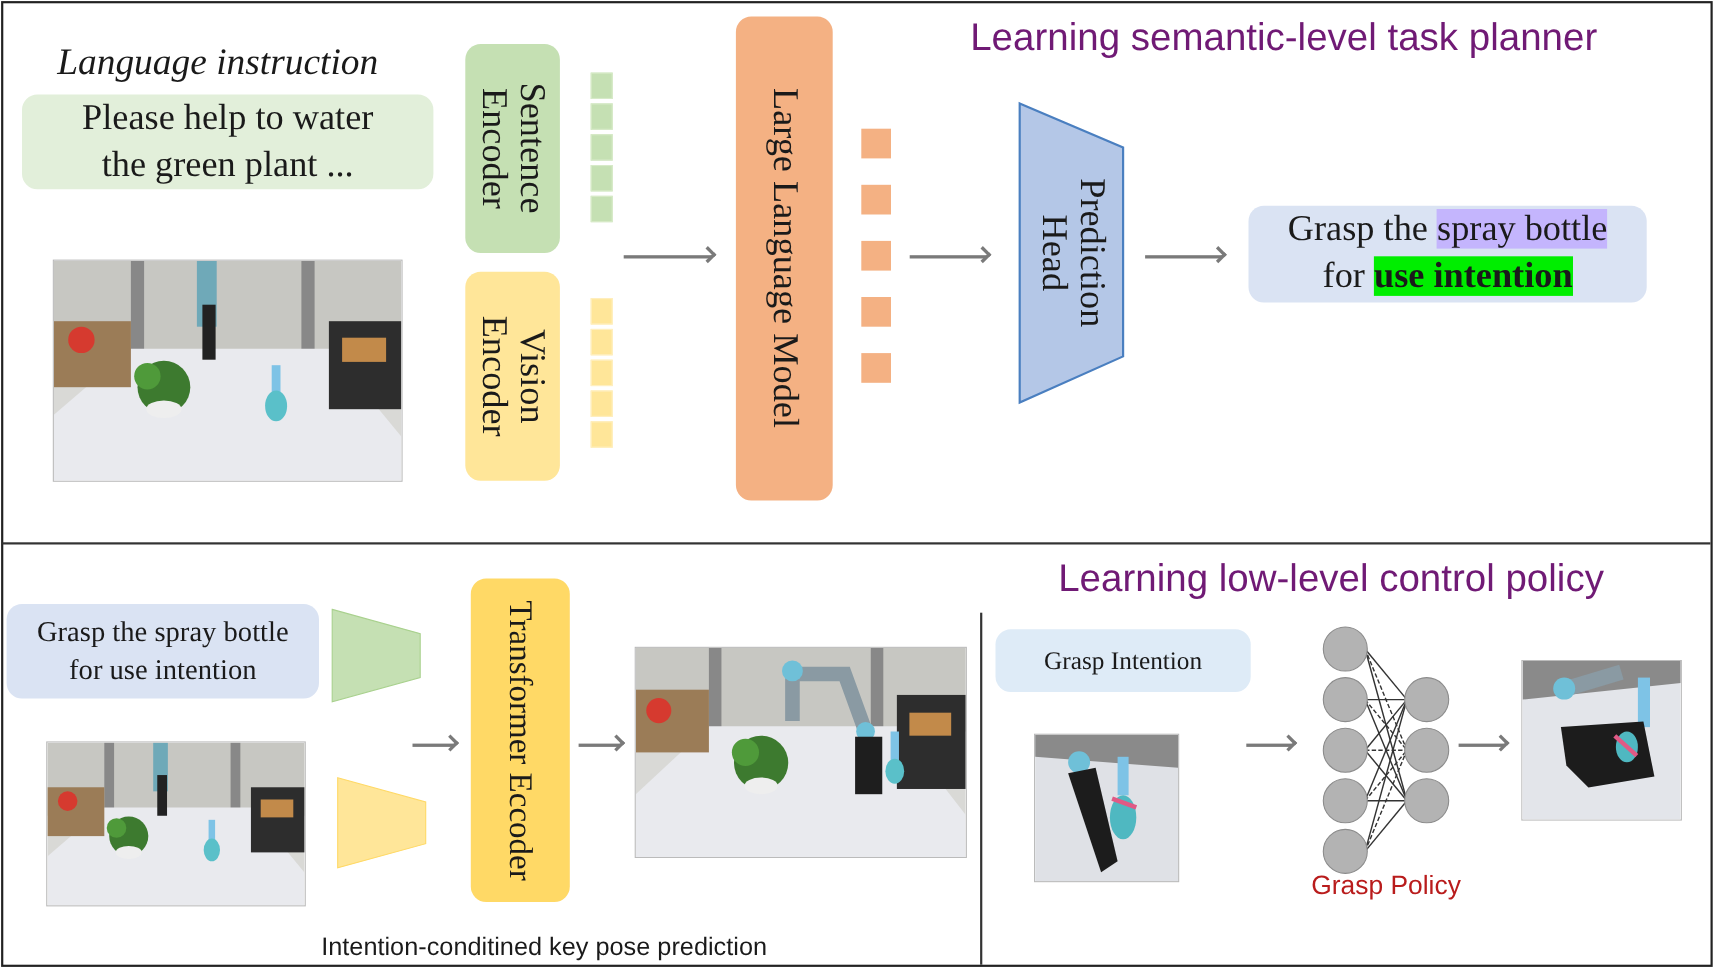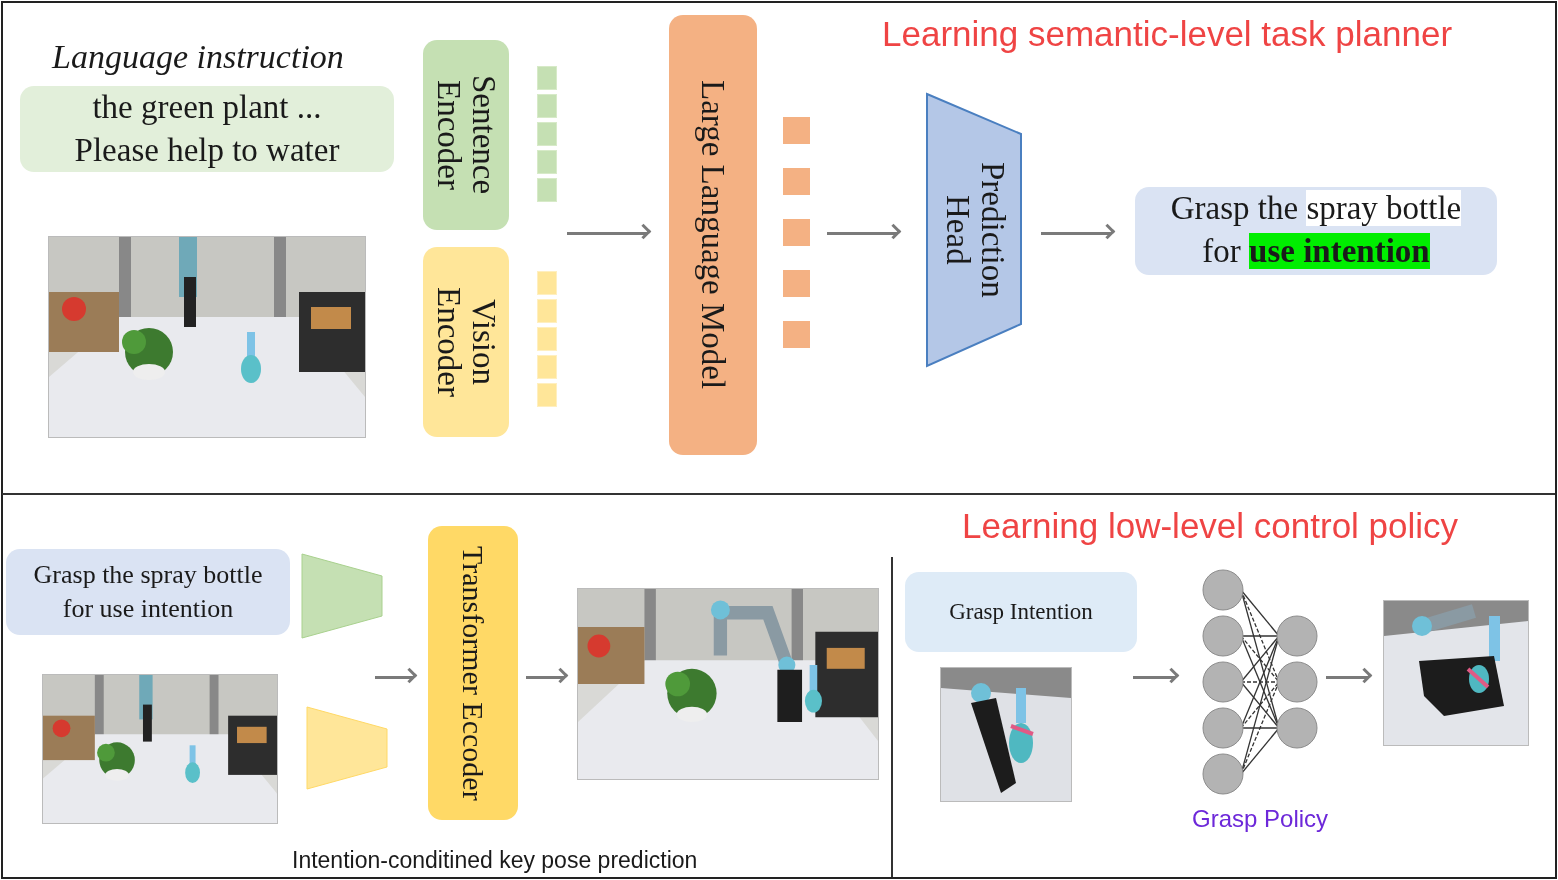--- a/index.html
+++ b/index.html
@@ -2,43 +2,43 @@
 <html><head>
 <meta charset="utf-8">
 <style>
   html, body { margin:0; padding:0; background:#fff; }
   #canvas { position:relative; width:1558px; height:880px; background:#fff; overflow:hidden; font-family:"Liberation Serif", serif; color:#1a1a1a; }
   .abs { position:absolute; }
   .frame { position:absolute; left:1px; top:1px; width:1552px; height:874px; border:2px solid #222; }
   .hdiv { position:absolute; left:2px; top:493px; width:1553px; height:2px; background:#333; }
   .vdiv { position:absolute; left:891px; top:557px; width:2px; height:320px; background:#333; }
   .sans { font-family:"Liberation Sans", sans-serif; }
-  .section-title { font-family:"Liberation Sans", sans-serif; font-size:35px; color:#ef4444; white-space:nowrap; }
+  .section-title { font-family:"Liberation Sans", sans-serif; font-size:35px; color:#701a75; white-space:nowrap; }
   .rounded { border-radius:14px; }
   .vtext { writing-mode:vertical-rl; text-align:center; display:flex; align-items:center; justify-content:center; line-height:1.05; }
   .token { position:absolute; }
   .arrow { position:absolute; height:3px; background:#7a7a7a; }
   .arrow::after { content:""; position:absolute; right:-2px; top:-6px; width:11px; height:11px; border-top:3px solid #7a7a7a; border-right:3px solid #7a7a7a; transform:rotate(45deg); box-sizing:border-box; }
   .photo { position:absolute; overflow:hidden; border:1px solid #bbb; }
   .caption { position:absolute; white-space:nowrap; }
 </style>
 </head>
 <body>
 
 <div id="canvas">
   <div class="frame"></div>
   <div class="hdiv"></div>
   <div class="vdiv"></div>
 
   <div class="abs section-title" style="left:882px; top:14px;">Learning semantic-level task planner</div>
 
   <div class="caption" style="left:52px; top:38px; font-size:34px;font-style:italic;">Language instruction</div>
   <div class="abs rounded" style="left:20px; top:86px; width:374px; height:86px; background:#e2efda; text-align:center; font-size:33px; line-height:43px;">
+    <div>Please help to water</div>
     <div>the green plant ...</div>
-    <div>Please help to water</div>
   </div>
 
   <div class="photo" style="left:48px; top:236px; width:316px; height:200px;">
     <svg width="316" height="200" viewBox="0 0 316 200">
       <rect width="316" height="200" fill="#d9d9d6"></rect>
       <rect x="0" y="0" width="316" height="90" fill="#c7c7c2"></rect>
       <rect x="70" y="0" width="12" height="90" fill="#888"></rect>
       <rect x="225" y="0" width="12" height="90" fill="#888"></rect>
       <polygon points="0,140 70,80 250,80 316,160 316,200 0,200" fill="#e9eaee"></polygon>
       <rect x="0" y="55" width="70" height="60" fill="#9b7c57"></rect>
@@ -88,21 +88,21 @@
   <div class="arrow" style="left:827px; top:232px; width:70px;"></div>
 
   <svg class="abs" style="left:925px; top:92px;" width="100" height="276">
     <polygon points="2,2 96,42 96,232 2,274" fill="#b4c7e7" stroke="#4a7fc0" stroke-width="2"></polygon>
   </svg>
   <div class="abs vtext" style="left:925px; top:130px; width:100px; height:200px; font-size:33px;">Prediction Head</div>
 
   <div class="arrow" style="left:1041px; top:232px; width:70px;"></div>
 
   <div class="abs rounded" style="left:1135px; top:187px; width:362px; height:88px; background:#dae3f3; font-size:33px; text-align:center; line-height:43px;">
-    <div><span>Grasp the </span><span style="background:#ffffff;">spray bottle</span></div>
+    <div><span>Grasp the </span><span style="background:#c4b5fd;">spray bottle</span></div>
     <div><span>for </span><span style="background:#00ee00;font-weight:bold;">use intention</span></div>
   </div>
 
   <div class="abs rounded" style="left:6px; top:549px; width:284px; height:86px; background:#dae3f3; text-align:center; font-size:26px; line-height:34px; padding-top:9px; box-sizing:border-box;">
     <div>Grasp the spray bottle</div>
     <div>for use intention</div>
   </div>
 
   <svg class="abs" style="left:300px; top:552px;" width="84" height="88">
     <polygon points="2,2 82,24 82,64 2,86" fill="#c5e0b3" stroke="#a9d18e" stroke-width="1"></polygon>
@@ -158,21 +158,21 @@
       <ellipse cx="120" cy="132" rx="16" ry="8" fill="#eee"></ellipse>
       <rect x="244" y="80" width="8" height="30" fill="#7ec3e6"></rect>
       <ellipse cx="248" cy="118" rx="9" ry="12" fill="#5ac0c9"></ellipse>
     </svg>
   </div>
 
   <div class="caption sans" style="left:292px; top:832px; font-size:23px;margin-top:15px;">Intention-conditined key pose prediction</div>
 
   <div class="abs section-title" style="left:962px; top:506px;">Learning low-level control policy</div>
 
-  <div class="abs rounded" style="left:905px; top:572px; width:232px; height:80px; background:#deebf7; font-size:23px; display:flex; align-items:center; justify-content:center;">Grasp Intention</div>
+  <div class="abs rounded" style="left:905px; top:572px; width:232px; height:57px; background:#deebf7; font-size:23px; display:flex; align-items:center; justify-content:center;">Grasp Intention</div>
 
   <div class="photo" style="left:940px; top:667px; width:130px; height:133px;">
     <svg width="130" height="133" viewBox="0 0 130 133">
       <rect width="130" height="133" fill="#dfe1e6"></rect>
       <polygon points="0,0 130,0 130,30 0,20" fill="#8a8a8a"></polygon>
       <circle cx="40" cy="25" r="10" fill="#6fc0d8"></circle>
       <polygon points="30,35 55,30 75,115 60,125" fill="#1c1c1c"></polygon>
       <rect x="75" y="20" width="10" height="35" fill="#7ec3e6"></rect>
       <ellipse cx="80" cy="75" rx="12" ry="20" fill="#4fb8c1"></ellipse>
       <path d="M70 58 L92 66" stroke="#e05a85" stroke-width="4"></path>
@@ -200,21 +200,21 @@
       <circle cx="28" cy="25" r="20" fill="#b3b3b3" stroke="#8c8c8c" stroke-width="1"></circle>
       <circle cx="28" cy="71" r="20" fill="#b3b3b3" stroke="#8c8c8c" stroke-width="1"></circle>
       <circle cx="28" cy="117" r="20" fill="#b3b3b3" stroke="#8c8c8c" stroke-width="1"></circle>
       <circle cx="28" cy="163" r="20" fill="#b3b3b3" stroke="#8c8c8c" stroke-width="1"></circle>
       <circle cx="28" cy="209" r="20" fill="#b3b3b3" stroke="#8c8c8c" stroke-width="1"></circle>
       <circle cx="102" cy="71" r="20" fill="#b3b3b3" stroke="#8c8c8c" stroke-width="1"></circle>
       <circle cx="102" cy="117" r="20" fill="#b3b3b3" stroke="#8c8c8c" stroke-width="1"></circle>
       <circle cx="102" cy="163" r="20" fill="#b3b3b3" stroke="#8c8c8c" stroke-width="1"></circle>
     </svg>
 
-  <div class="caption sans" style="left:1192px; top:792px; font-size:24px; color:#6d28d9;margin-top:13px;">Grasp Policy</div>
+  <div class="caption sans" style="left:1192px; top:792px; font-size:24px; color:#b91c1c;">Grasp Policy</div>
 
   <div class="arrow" style="left:1326px; top:676px; width:42px;"></div>
 
   <div class="photo" style="left:1383px; top:600px; width:144px; height:144px;">
     <svg width="144" height="144" viewBox="0 0 144 144">
       <rect width="144" height="144" fill="#e3e5ea"></rect>
       <polygon points="0,0 144,0 144,20 0,35" fill="#8a8a8a"></polygon>
       <path d="M40 25 L90 10" stroke="#8a9aa3" stroke-width="14"></path>
       <circle cx="38" cy="25" r="10" fill="#6fc0d8"></circle>
       <rect x="105" y="15" width="11" height="45" fill="#7ec3e6"></rect>

